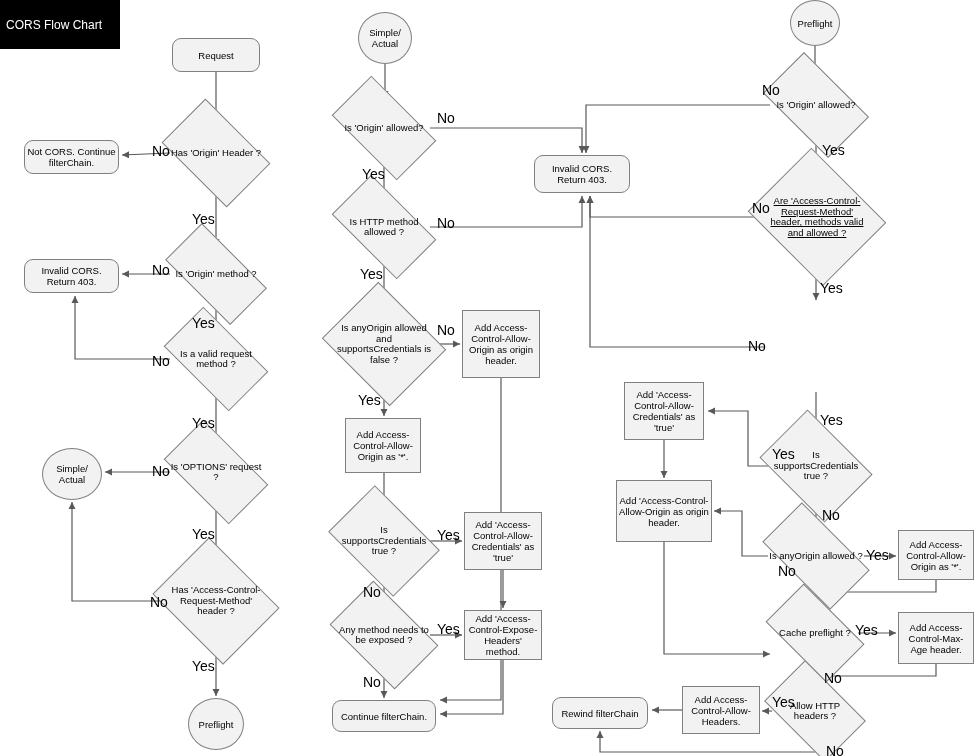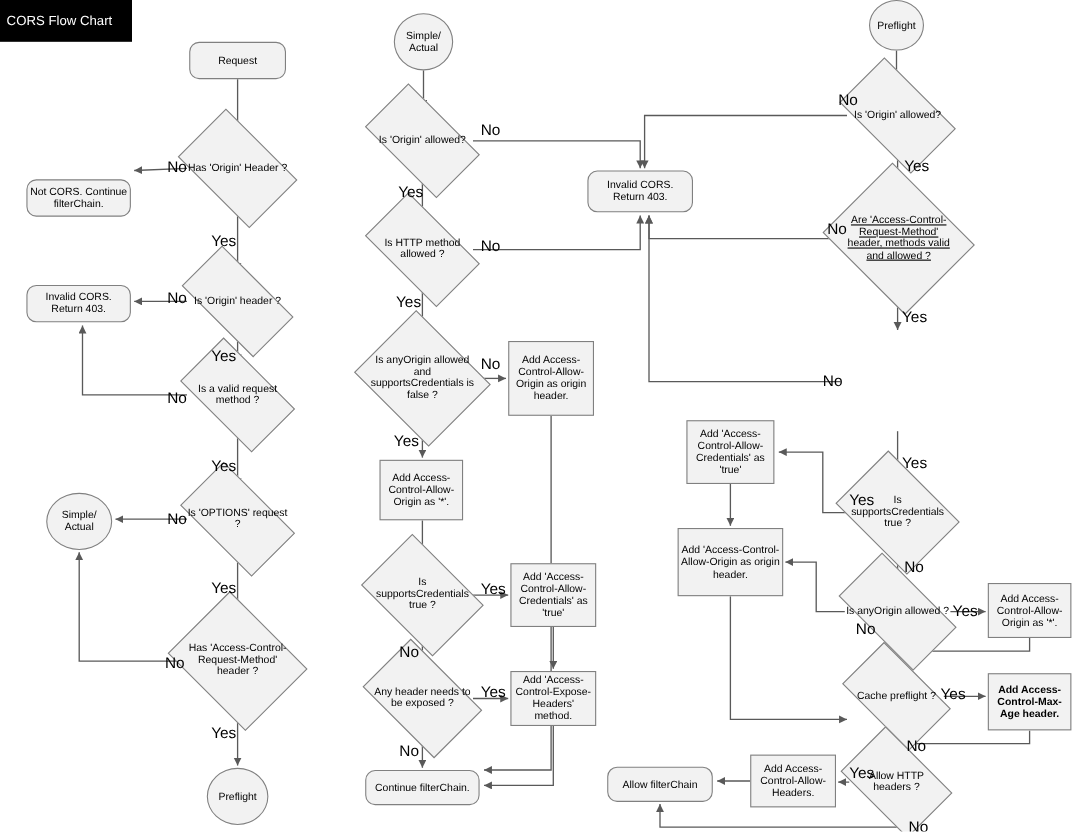--- a/index.html
+++ b/index.html
@@ -41,21 +41,21 @@
   }
   .diamond .dlabel{
     position:relative;z-index:2;
     width:100%;
     text-align:center;
     font-size:9.5px;line-height:10.5px;
   }
   .title{
     position:absolute;
     left:0;top:0;
-    width:120px;height:38px;
+    width:120px;height:49px;
     background:#000;color:#fff;
     font-size:12px;
     display:flex;align-items:center;
     padding-left:6px;
     box-sizing:border-box;
   }
   .edgelabel{
     position:absolute;
     font-size:14px;
     color:#000;
@@ -129,26 +129,26 @@
 
   <div class="title">CORS Flow Chart</div>
 
 <div class="node round" style="left: 172px; top: 38px; width: 88px; height: 34px;">
       <span>Request</span>
     </div>
     <div class="node diamond" style="left: 170px; top: 122px; width: 92px; height: 62px;">
       <div class="dshape"></div>
       <div class="dlabel">Has 'Origin' Header ?</div>
     </div>
-    <div class="node round" style="left: 24px; top: 140px; width: 95px; height: 34px; margin-top: 23px;">
+    <div class="node round" style="left: 24px; top: 140px; width: 95px; height: 34px;">
       <span>Not CORS. Continue filterChain.</span>
     </div>
     <div class="node diamond" style="left: 170px; top: 248px; width: 92px; height: 52px;">
       <div class="dshape"></div>
-      <div class="dlabel">Is 'Origin' header ?</div>
+      <div class="dlabel">Is 'Origin' method ?</div>
     </div>
     <div class="node round" style="left: 24px; top: 259px; width: 95px; height: 34px;">
       <span>Invalid CORS. Return 403.</span>
     </div>
     <div class="node diamond" style="left: 170px; top: 331px; width: 92px; height: 56px;">
       <div class="dshape"></div>
       <div class="dlabel">Is a valid request method ?</div>
     </div>
     <div class="node diamond" style="left: 170px; top: 444px; width: 92px; height: 56px;">
       <div class="dshape"></div>
@@ -190,21 +190,21 @@
     </div>
     <div class="node diamond" style="left: 338px; top: 508px; width: 92px; height: 66px;">
       <div class="dshape"></div>
       <div class="dlabel">Is supportsCredentials true ?</div>
     </div>
     <div class="node rect" style="left: 464px; top: 512px; width: 78px; height: 58px;">
       <span>Add 'Access-Control-Allow-Credentials' as 'true'</span>
     </div>
     <div class="node diamond" style="left: 338px; top: 604px; width: 92px; height: 62px;">
       <div class="dshape"></div>
-      <div class="dlabel">Any header needs to be exposed ?</div>
+      <div class="dlabel">Any method needs to be exposed ?</div>
     </div>
     <div class="node rect" style="left: 464px; top: 610px; width: 78px; height: 50px;">
       <span>Add 'Access-Control-Expose-Headers' method.</span>
     </div>
     <div class="node round" style="left: 332px; top: 700px; width: 104px; height: 32px;">
       <span>Continue filterChain.</span>
     </div>
     <div class="node ellipse" style="left: 790px; top: 0px; width: 50px; height: 46px;">
       <span>Preflight</span>
     </div>
@@ -230,32 +230,32 @@
       <div class="dshape"></div>
       <div class="dlabel">Is anyOrigin allowed  ?</div>
     </div>
     <div class="node rect" style="left: 898px; top: 530px; width: 76px; height: 50px;">
       <span>Add Access-Control-Allow-Origin as '*'.</span>
     </div>
     <div class="node diamond" style="left: 772px; top: 606px; width: 86px; height: 54px;">
       <div class="dshape"></div>
       <div class="dlabel">Cache preflight ?</div>
     </div>
-    <div class="node rect" style="left: 898px; top: 612px; width: 76px; height: 52px; font-weight: bold;">
+    <div class="node rect" style="left: 898px; top: 612px; width: 76px; height: 52px;">
       <span>Add Access-Control-Max-Age header.</span>
     </div>
     <div class="node diamond" style="left: 772px; top: 682px; width: 86px; height: 58px;">
       <div class="dshape"></div>
       <div class="dlabel">Allow HTTP headers ?</div>
     </div>
     <div class="node rect" style="left: 682px; top: 686px; width: 78px; height: 48px;">
       <span>Add Access-Control-Allow-Headers.</span>
     </div>
     <div class="node round" style="left: 552px; top: 697px; width: 96px; height: 32px;">
-      <span>Allow filterChain</span>
+      <span>Rewind filterChain</span>
     </div>
     <div class="edgelabel" style="left: 152px; top: 143px;">No</div>
     <div class="edgelabel" style="left: 192px; top: 211px;">Yes</div>
     <div class="edgelabel" style="left: 152px; top: 262px;">No</div>
     <div class="edgelabel" style="left: 192px; top: 315px;">Yes</div>
     <div class="edgelabel" style="left: 152px; top: 353px;">No</div>
     <div class="edgelabel" style="left: 192px; top: 415px;">Yes</div>
     <div class="edgelabel" style="left: 152px; top: 463px;">No</div>
     <div class="edgelabel" style="left: 192px; top: 526px;">Yes</div>
     <div class="edgelabel" style="left: 150px; top: 594px;">No</div>

